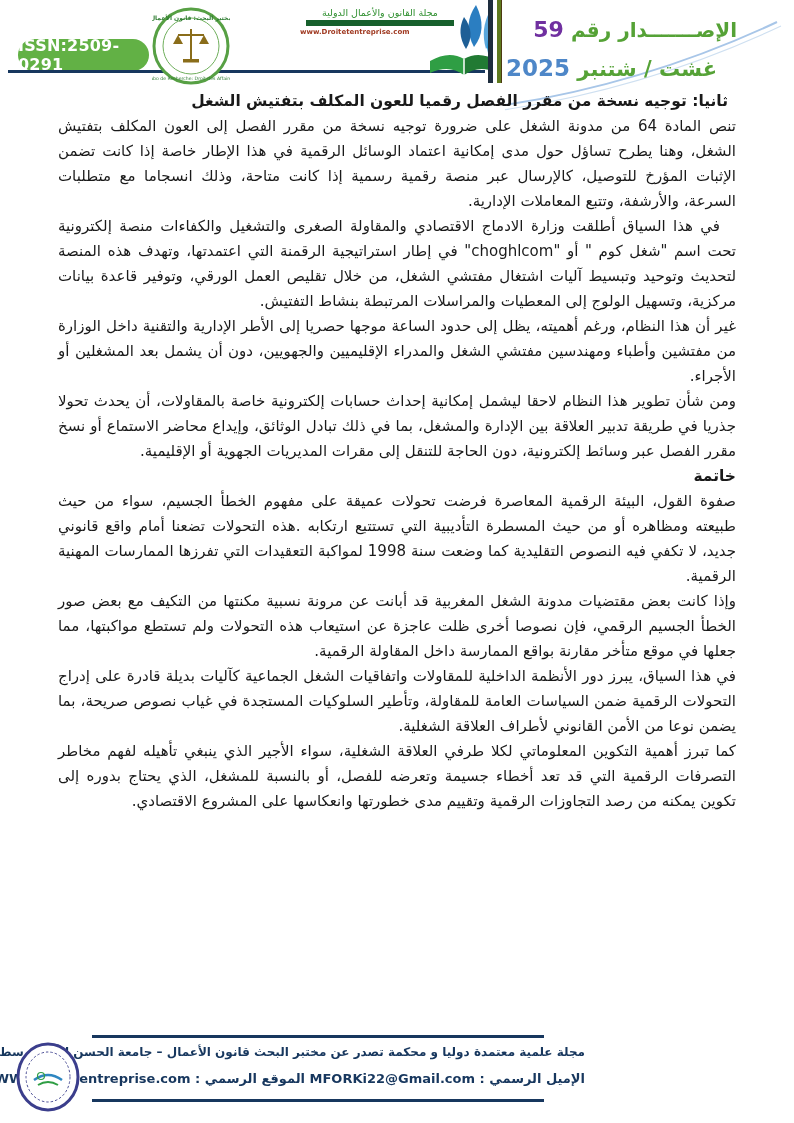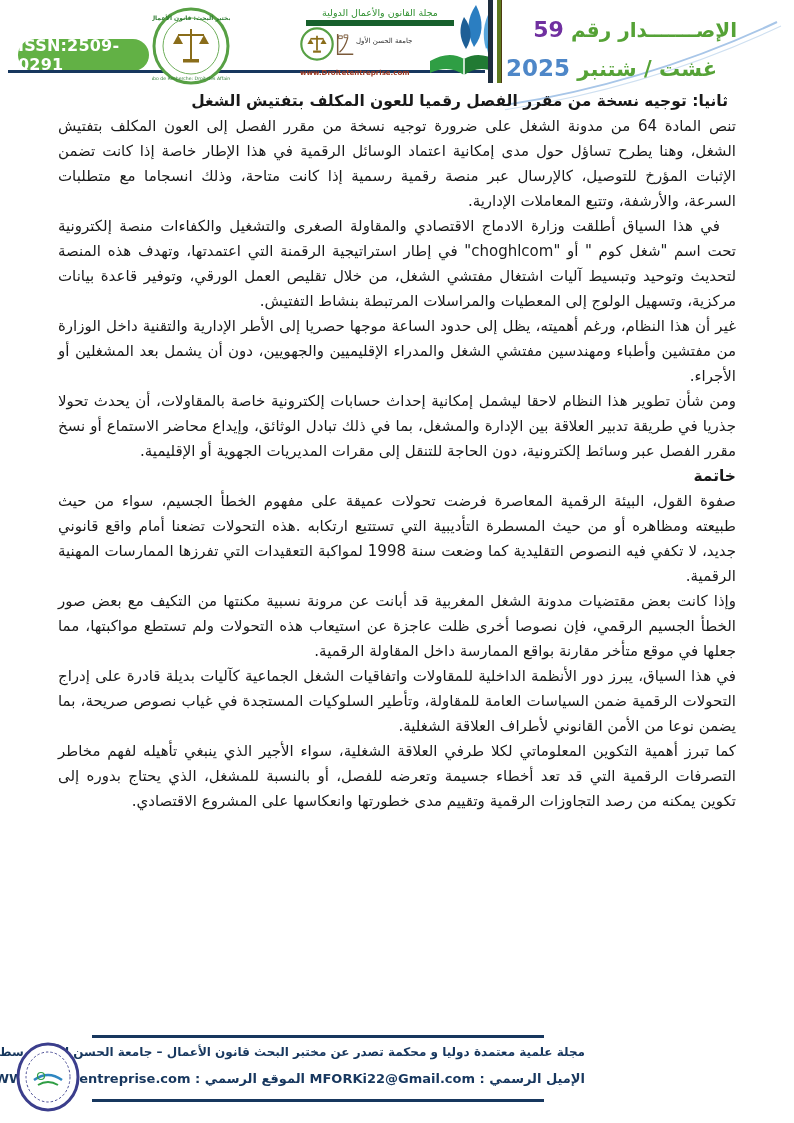--- a/index.html
+++ b/index.html
@@ -81,38 +81,20 @@
       </g>
       <path d="M26,28 l-5,9 h10 z" fill="#8a6d1a"></path>
       <path d="M52,28 l-5,9 h10 z" fill="#8a6d1a"></path>
       <rect x="31" y="52" width="16" height="3.5" fill="#8a6d1a"></rect>
     </svg>
   </div>
 
   <div class="journal-block">
     <div class="jb-title">مجلة القانون والأعمال الدولية</div>
     <div class="jb-band"></div>
-    <div class="jb-mid">
-      <svg viewBox="0 0 78 78" width="34" height="34">
-        <circle cx="39" cy="39" r="36" fill="#fff" stroke="#57a044" stroke-width="5"></circle>
-        <g stroke="#8a6d1a" stroke-width="4" fill="none">
-          <line x1="39" y1="20" x2="39" y2="54"></line>
-          <line x1="24" y1="27" x2="54" y2="27"></line>
-        </g>
-        <path d="M24,27 l-7,12 h14 z" fill="#8a6d1a"></path>
-        <path d="M54,27 l-7,12 h14 z" fill="#8a6d1a"></path>
-        <rect x="30" y="54" width="18" height="5" fill="#8a6d1a"></rect>
-      </svg>
-      <svg viewBox="0 0 24 30" width="22" height="28" style="margin-top:4px">
-        <path d="M4,3 v22 h17" stroke="#7b5a3a" stroke-width="1.6" fill="none"></path>
-        <path d="M6,23 Q12,18 15,7" stroke="#7b5a3a" stroke-width="1.4" fill="none"></path>
-        <path d="M5,5 h4 v3 h-4 z M11,4 h4 v3 h-4 z" fill="none" stroke="#7b5a3a" stroke-width="1"></path>
-      </svg>
-      <div class="jb-univ">جامعة الحسن الأول</div>
-    </div>
     <div class="jb-site">www.Droitetentreprise.com</div>
   </div>
 
   <div class="book-logo">
     <svg viewBox="0 0 82 80" width="82" height="80">
       <path d="M52,2 Q38,22 50,44 Q64,26 52,2" fill="#2b7ec1"></path>
       <path d="M66,8 Q56,26 62,46 Q76,30 66,8" fill="#5aa7dc"></path>
       <path d="M40,14 Q32,30 42,46 Q52,30 40,14" fill="#1e5f96"></path>
       <path d="M70,26 Q60,38 64,50 Q76,42 70,26" fill="#2e9bd6"></path>
       <path d="M6,58 Q25,47 40,56 L40,72 Q25,61 6,70 Z" fill="#2f9e44"></path>

